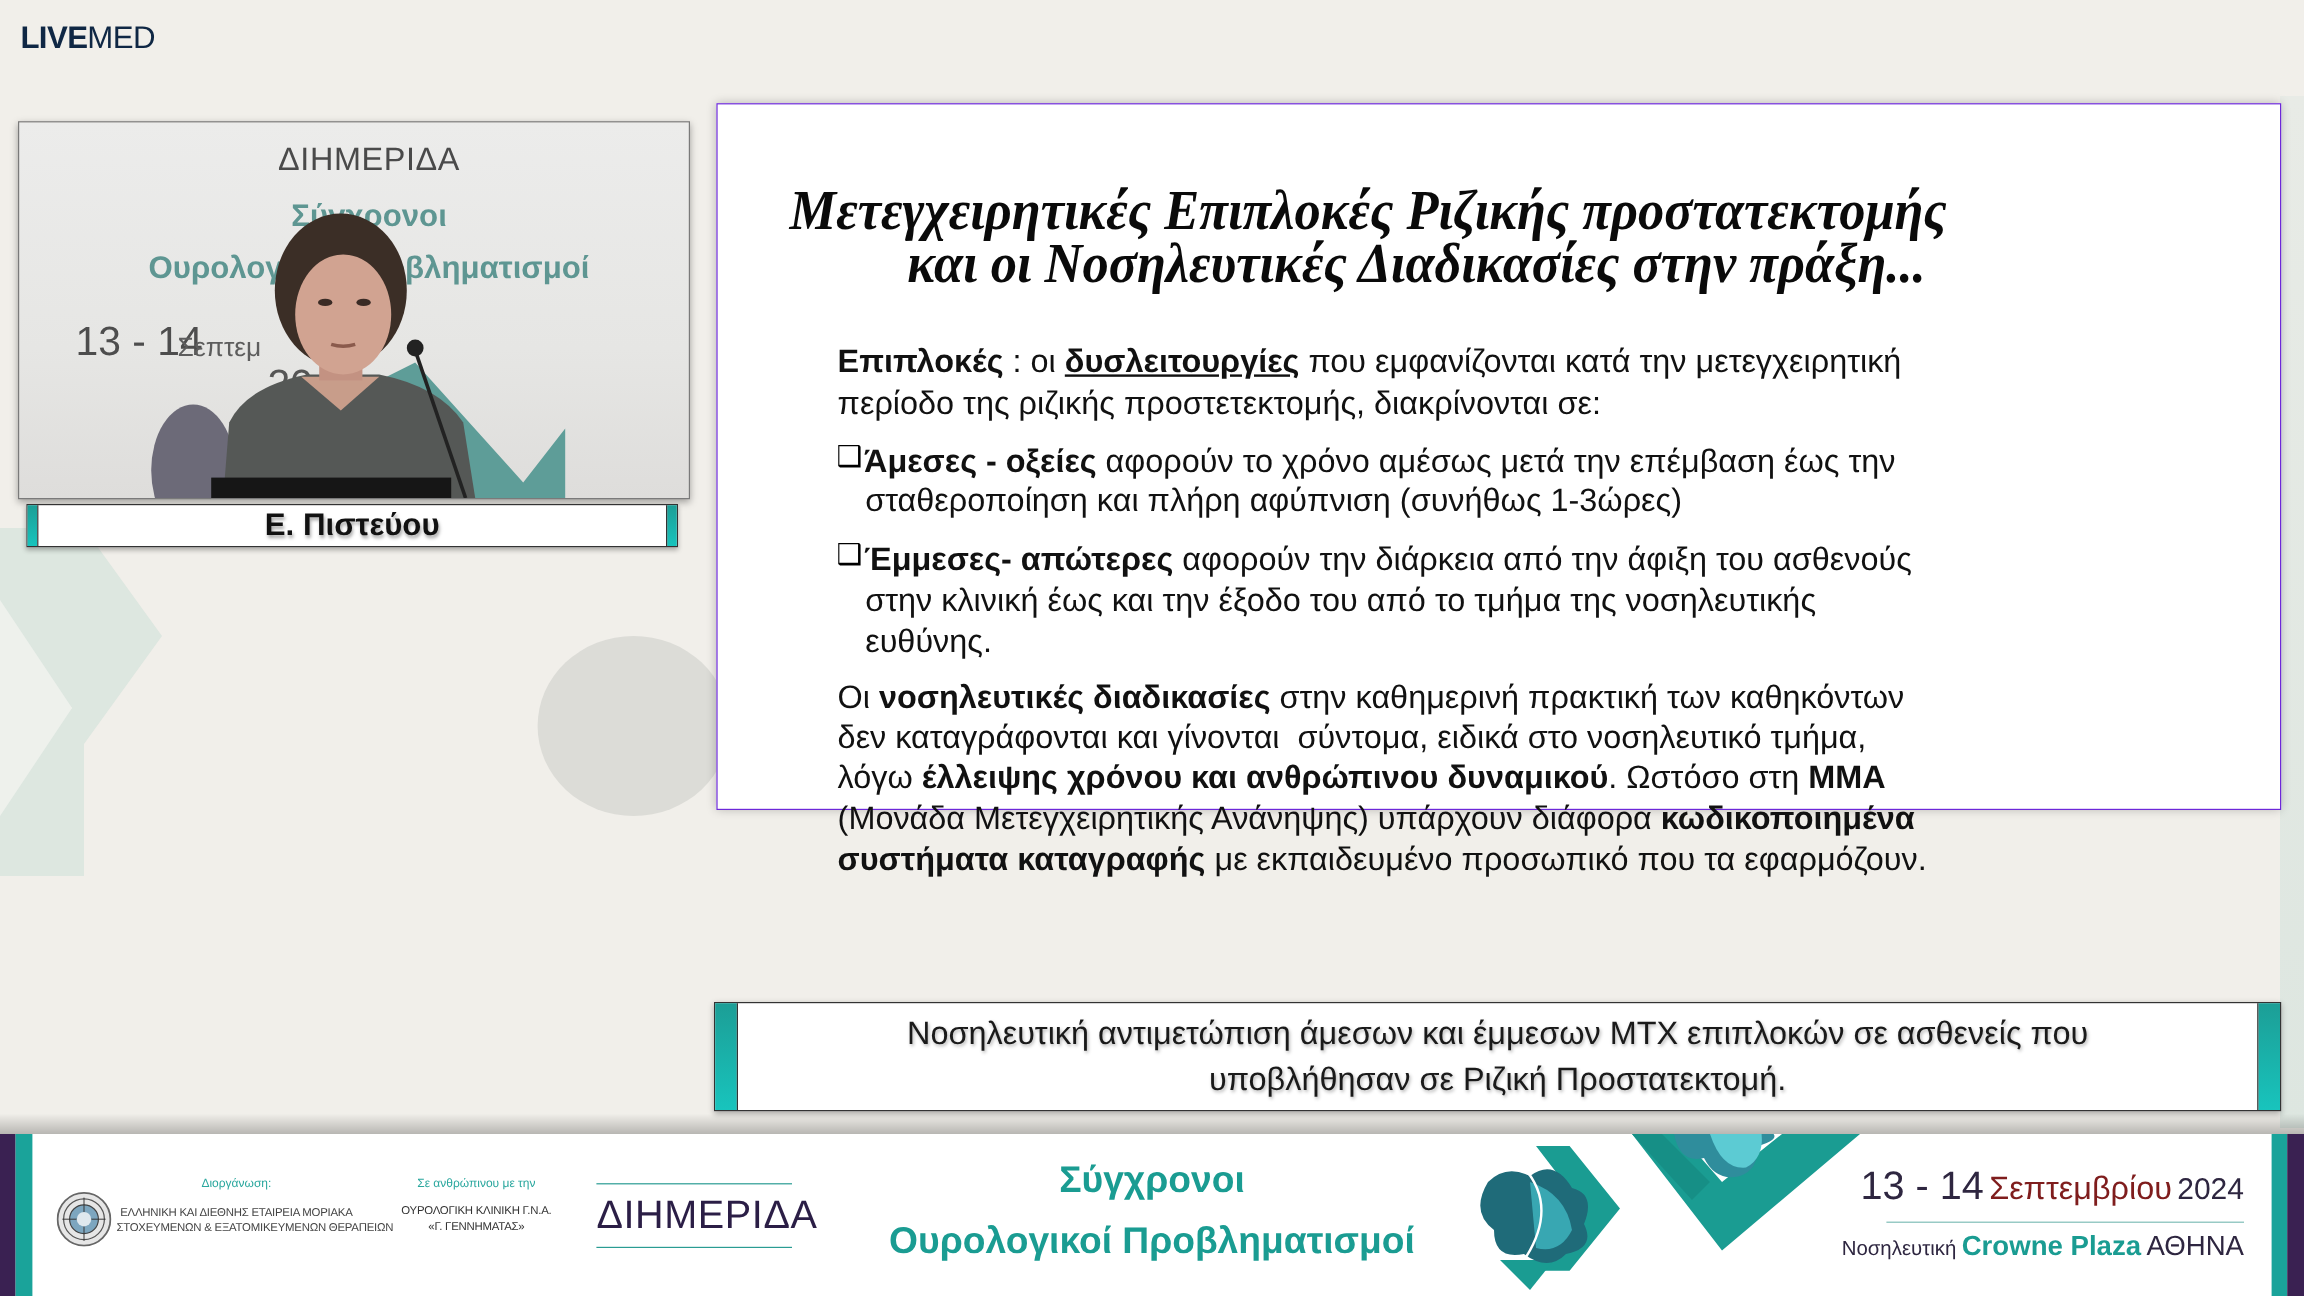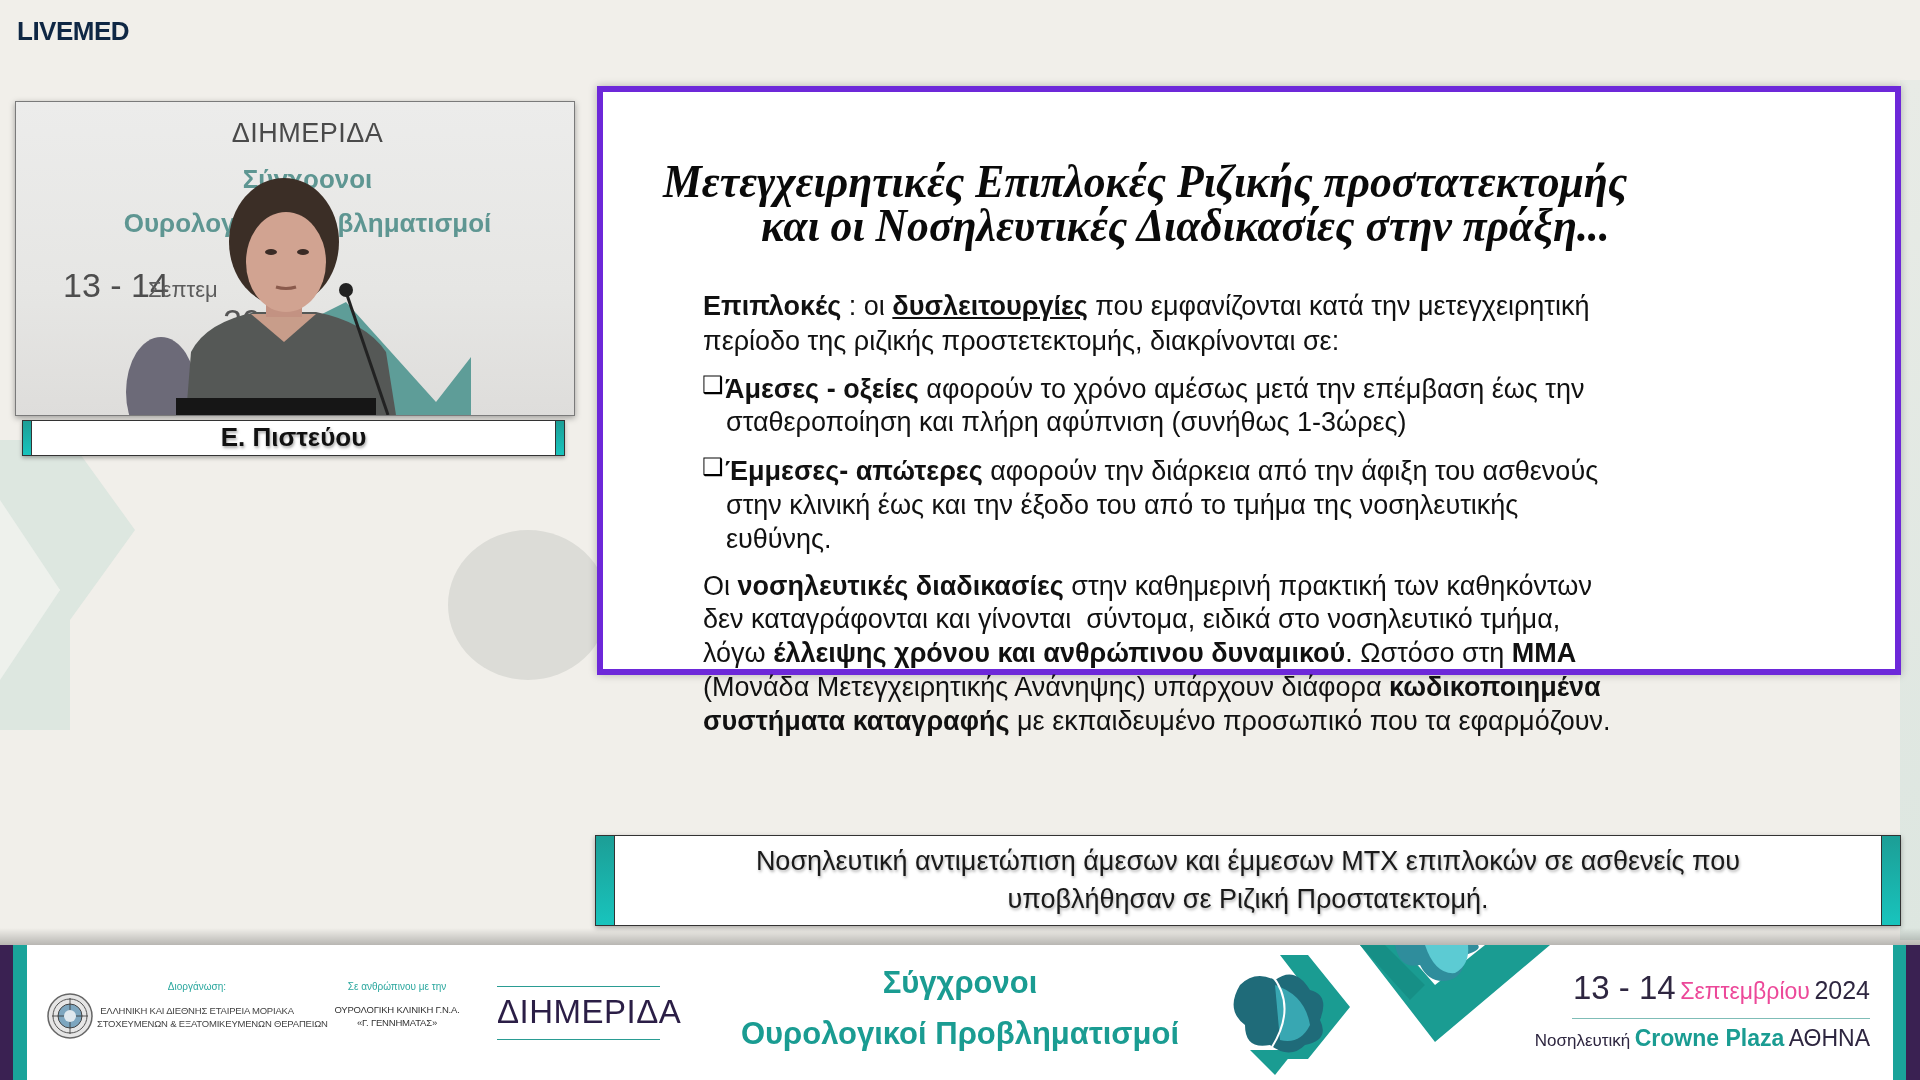--- a/index.html
+++ b/index.html
@@ -8,21 +8,21 @@
     background:#f1efea; font-family:"Liberation Sans", sans-serif;
   }
   .abs { position:absolute; }
 
   
   .bg-deco { position:absolute; }
 
   
   .logo { left:17px; top:16px; font-size:26px; color:#0f2744; letter-spacing:-0.5px; white-space:pre; }
   .logo .live { font-weight:bold; }
-  .logo .med { font-weight:bold; }
+  .logo .med { font-weight:normal; }
 
   
   .video {
     left:15px; top:101px; width:558px; height:313px; overflow:hidden;
     background:linear-gradient(180deg,#ececeb 0%,#e6e6e4 60%,#dedddb 100%);
     border:1px solid #7a7a7a; box-shadow:0 2px 6px rgba(0,0,0,0.35);
   }
   .video .vt { position:absolute; white-space:nowrap; }
   .video .v-dimerida { left:0; width:558px; top:16px; text-align:center; font-size:27px; color:#4a4a4a; padding-left:25px; box-sizing:border-box; letter-spacing:0.5px;}
   .video .v-title1 { left:0; width:558px; top:62px; text-align:center; font-size:26px; font-weight:bold; color:#5e9692; padding-left:25px; box-sizing:border-box;}
@@ -37,21 +37,21 @@
     border:1px solid #333; box-sizing:border-box; box-shadow:0 2px 4px rgba(0,0,0,0.3);
   }
   .bar-teal { position:absolute; top:0; bottom:0; background:linear-gradient(180deg,#1c9e96,#18c4bd); }
   .nameplate .bar-l { left:0; width:8px; border-right:1px solid #333; }
   .nameplate .bar-r { right:0; width:8px; border-left:1px solid #333; }
   .nameplate .name { position:absolute; left:0; right:0; top:1px; text-align:center; font-size:26px; font-weight:bold; color:#111; text-shadow:1px 2px 3px rgba(0,0,0,0.35); }
 
   
   .slide {
     left:597px; top:86px; width:1304px; height:589px; background:#fff;
-    border:6px solid #6d28d9; box-sizing:border-box; box-shadow:0 0 8px rgba(0,0,0,0.25);
+    border:1px solid #6d28d9; box-sizing:border-box; box-shadow:0 0 8px rgba(0,0,0,0.25);
   }
   .slide-title {
     position:absolute; font-family:"Liberation Serif", serif; font-weight:bold; font-style:italic;
     font-size:47px; color:#0a0a0a; white-space:nowrap; transform-origin:left top; transform:scaleX(0.93);
   }
   .t1 { left:60px; top:62px; }
   .t2 { left:158px; top:106px; }
 
   .bl { position:absolute; white-space:pre; font-size:27px; color:#111; line-height:36px; }
   .bl b { font-weight:bold; }
@@ -197,16 +197,16 @@
     <path d="M20,40 Q35,25 55,35 Q75,20 90,45 Q110,50 100,75 Q110,95 85,100 Q70,115 50,100 Q25,105 25,80 Q5,65 20,40 Z" fill="#1f6b79"></path>
     <path d="M55,40 Q85,50 90,80 Q80,100 60,95 Z" fill="#3fb6c0" opacity="0.8"></path>
     <path d="M50,28 Q78,60 52,102" stroke="#fff" stroke-width="2" fill="none"></path>
 
     <polygon points="140,0 180,0 215,40 265,0 330,0 215,97" fill="#1a9c92"></polygon>
     <polygon points="165,0 205,40 190,55 140,0" fill="#168f86"></polygon>
     <path d="M175,0 Q180,25 200,20 Q210,40 230,35 Q245,30 245,10 Q262,5 258,0 Z" fill="#2f8d9c"></path>
     <path d="M205,0 Q215,30 235,28 Q250,20 248,0 Z" fill="#5ccbd3"></path>
   </svg>
 
-  <div class="date-row" style="top:24px"><span style="font-size:33px">13 - 14</span> <span style="font-size:23px;color:#ec4899">Σεπτεμβρίου</span> <span style="font-size:25px">2024</span></div>
+  <div class="date-row" style="top:24px"><span style="font-size:33px">13 - 14</span> <span style="font-size:27px;color:#7f1d1d">Σεπτεμβρίου</span> <span style="font-size:25px">2024</span></div>
   <div class="date-line"></div>
   <div class="date-row" style="top:80px"><span style="font-size:17px">Νοσηλευτική</span> <span style="font-size:23px;font-weight:bold;color:#1a9c92">Crowne Plaza</span> <span style="font-size:23px">ΑΘΗΝΑ</span></div>
 </div>
 
 </body></html>

